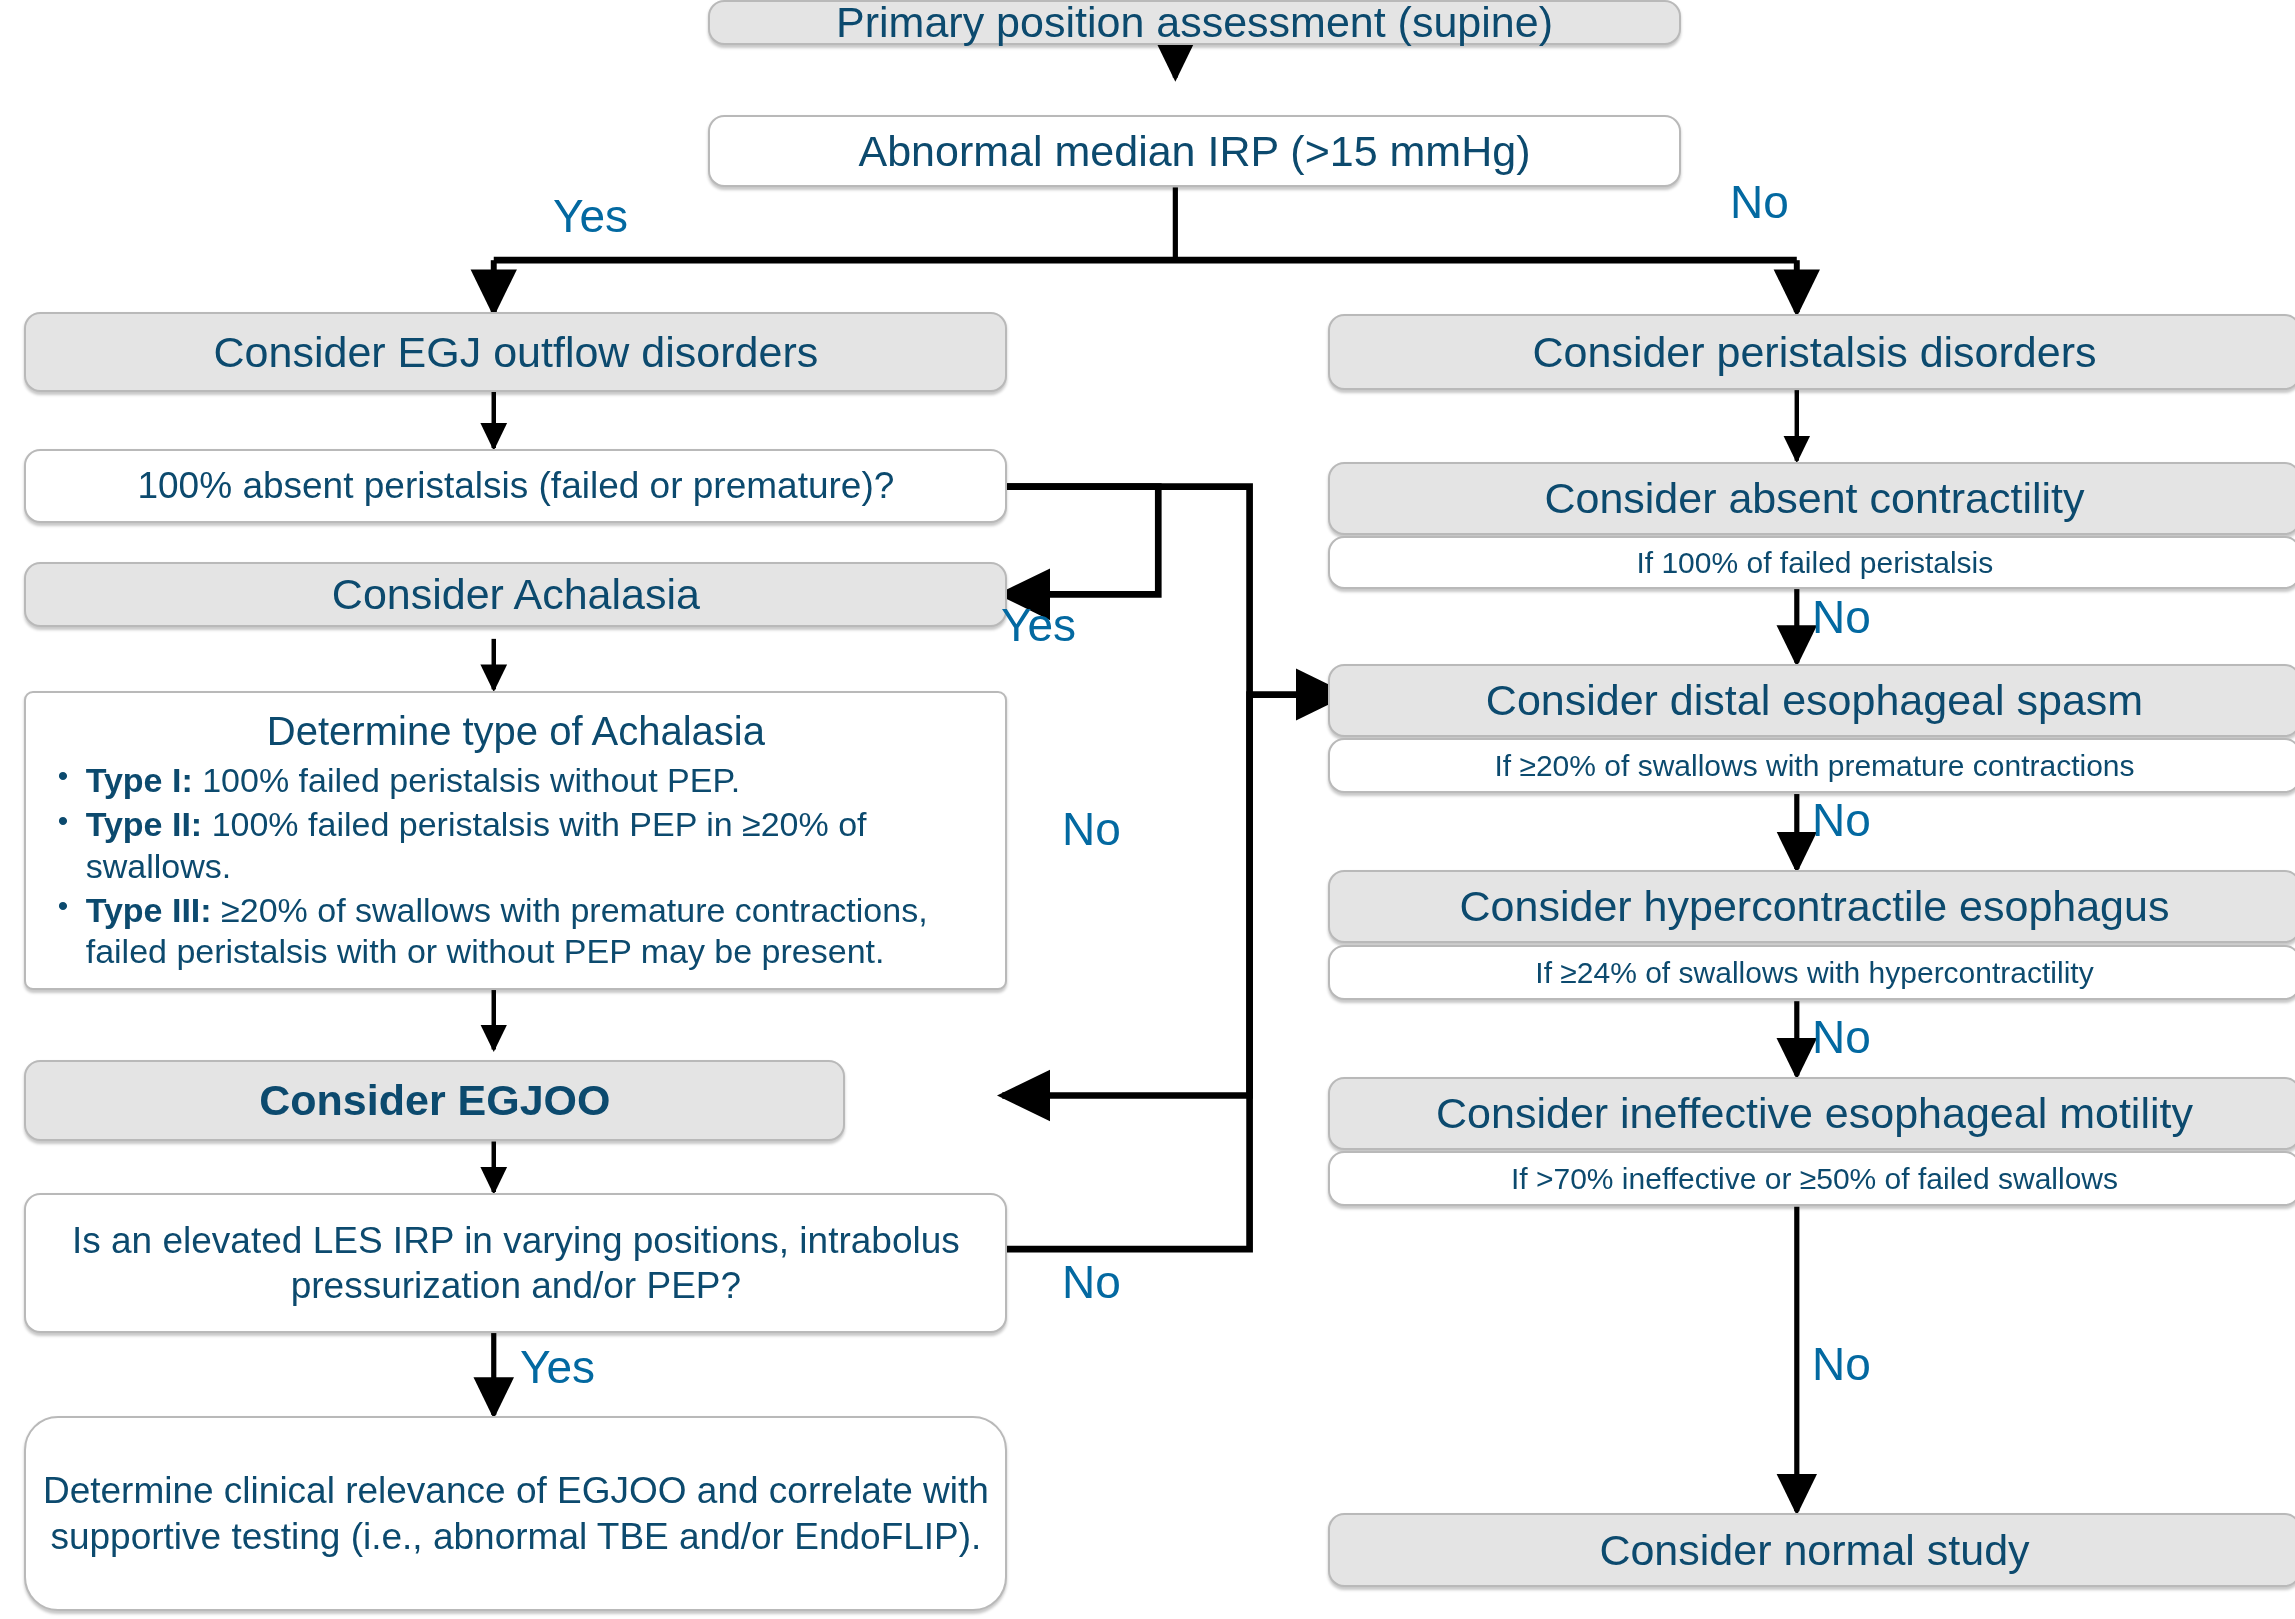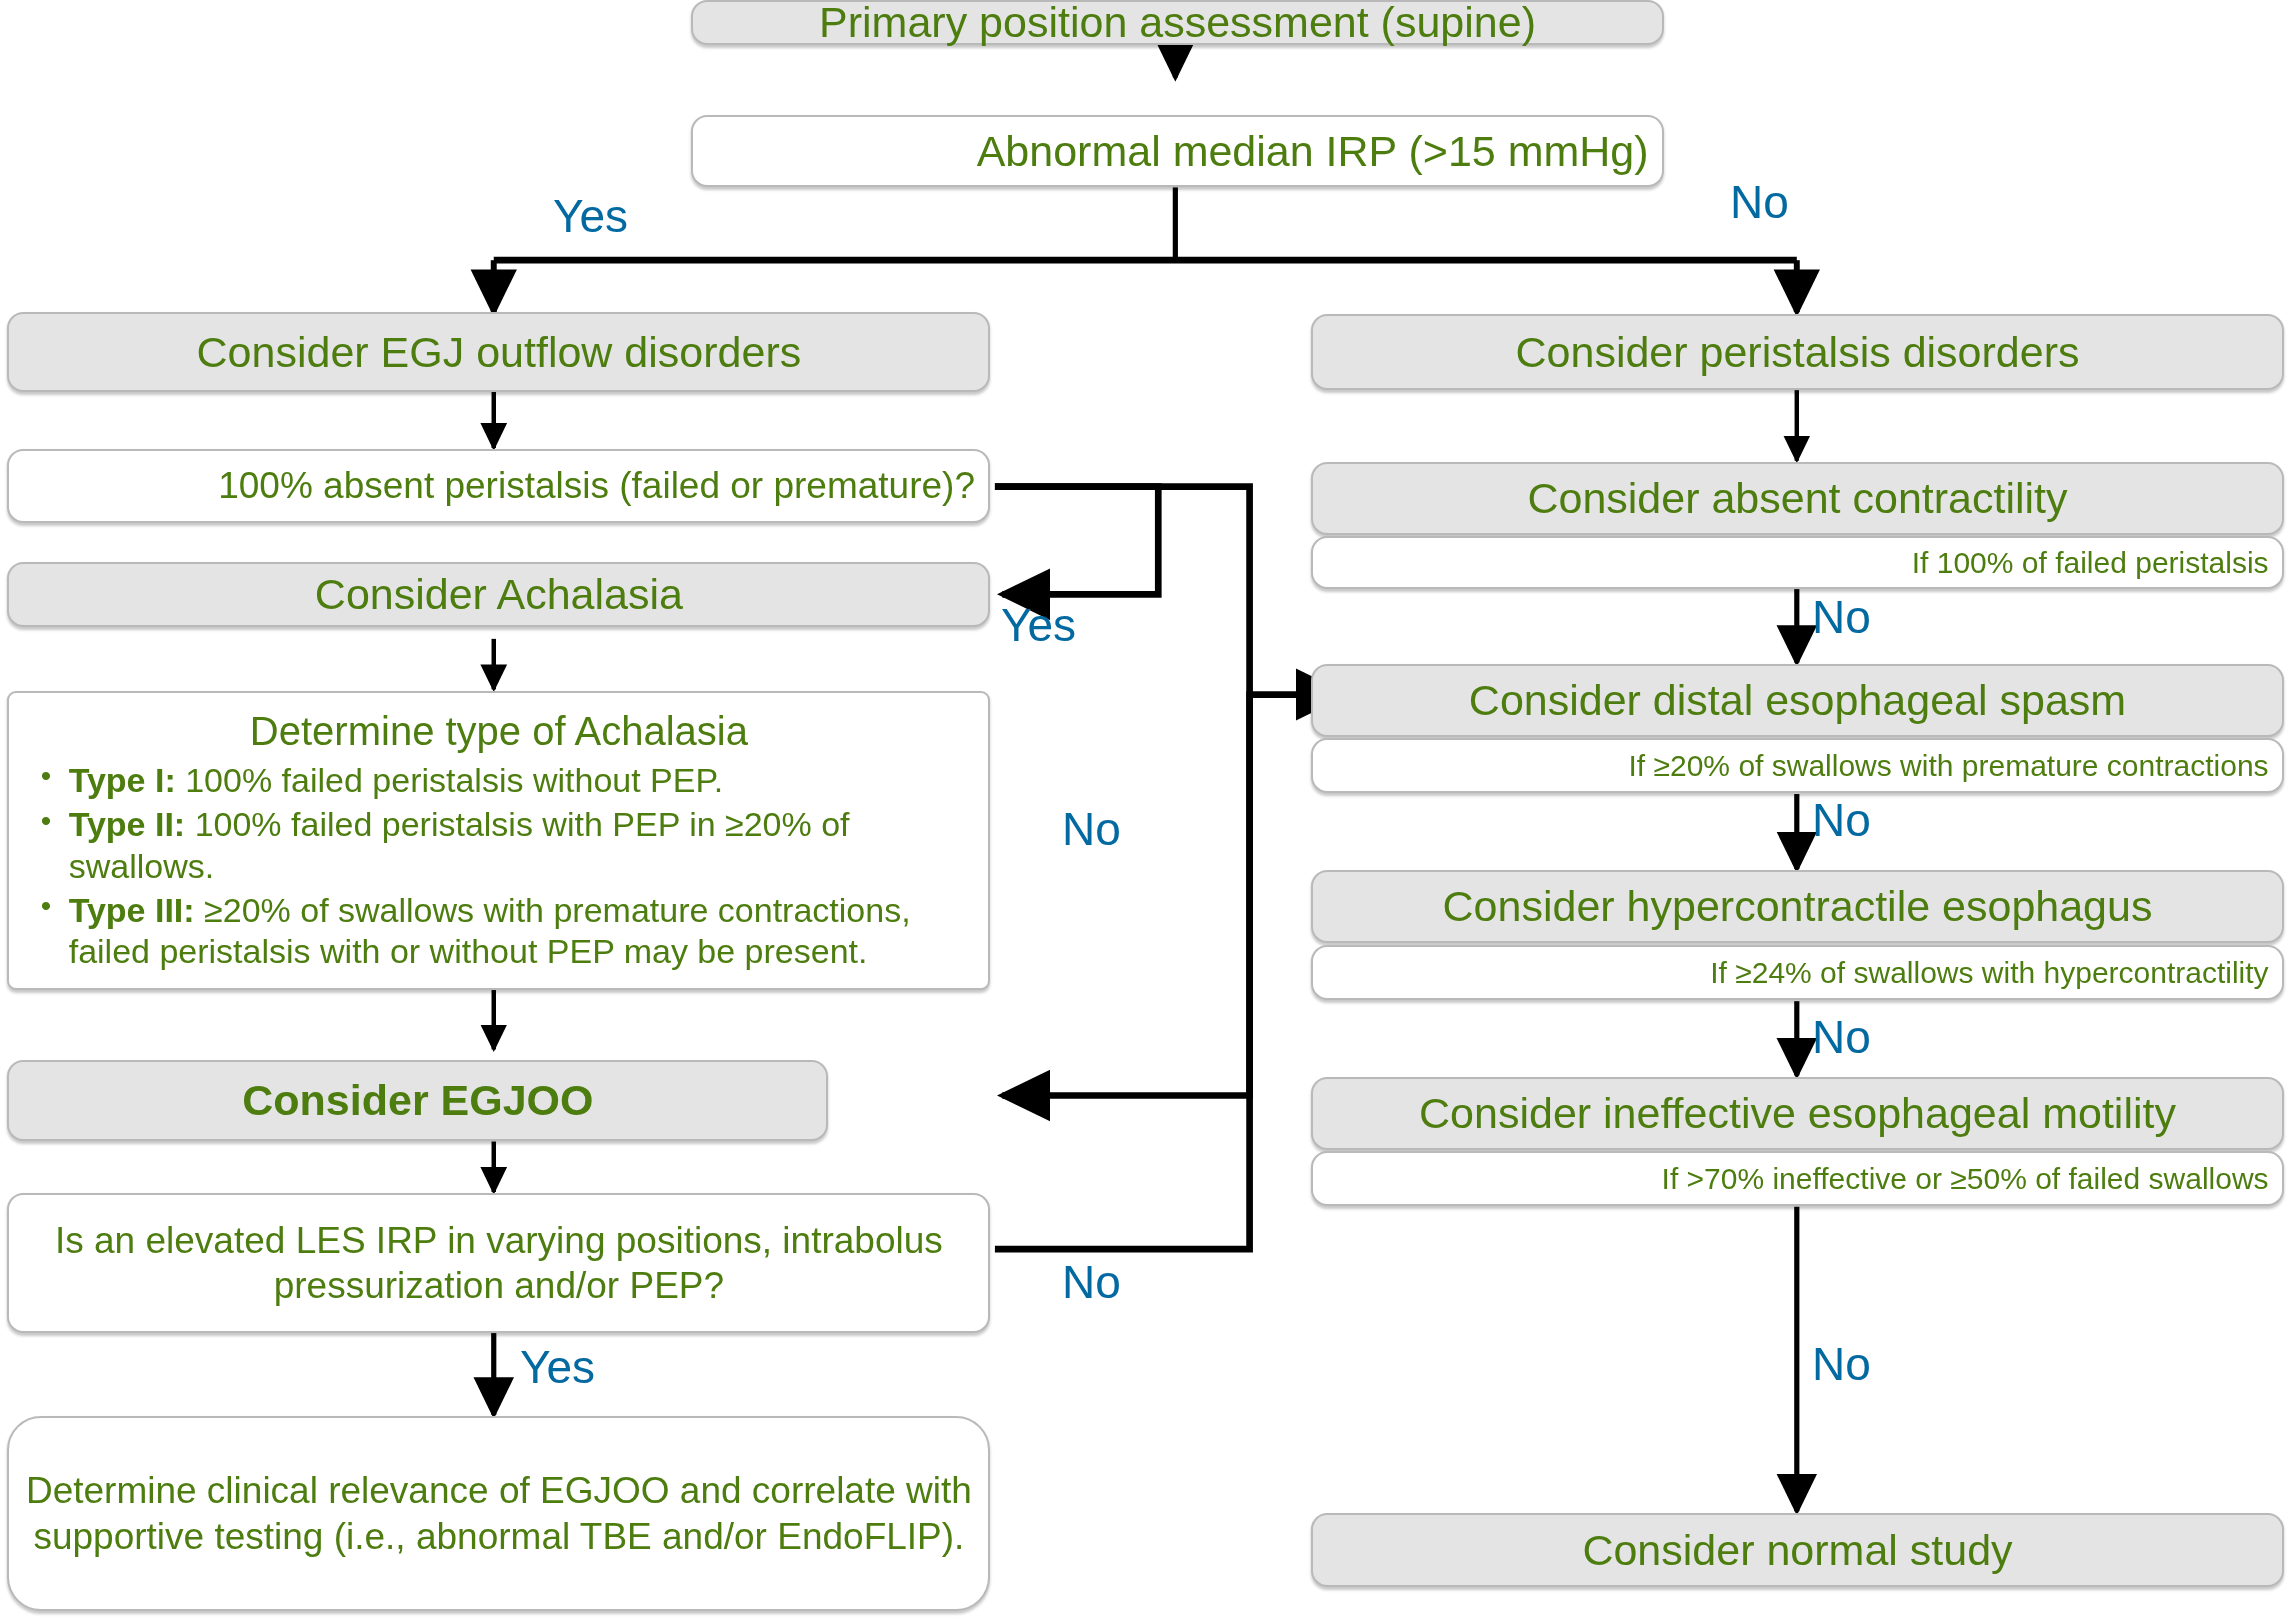--- a/index.html
+++ b/index.html
@@ -19,26 +19,27 @@
   .node {
     position: absolute;
     box-sizing: border-box;
     border-radius: 16.3px;
     border: 2.2px solid #b9b9b9;
     box-shadow: 0 2.2px 3px rgba(0,0,0,0.22);
     display: flex;
     align-items: center;
     justify-content: center;
     text-align: center;
-    color: #4d7c0f;
+    color: #0c4a6e;
     line-height: 1.18;
     padding: 3px 13.4px;
+    margin-left: 17px;
   }
   .node.shaded { background: #e4e4e4; }
-  .node.plain  { background: #ffffff; justify-content: flex-end; }
+  .node.plain  { background: #ffffff; }
 
   .t-big   { font-size: 43px; }
   .t-mid   { font-size: 37px; }
   .t-small { font-size: 30px; }
 
   
   .node.listbox {
     display: block;
     text-align: left;
     padding: 10.4px 19.3px 13.4px 19.3px;

